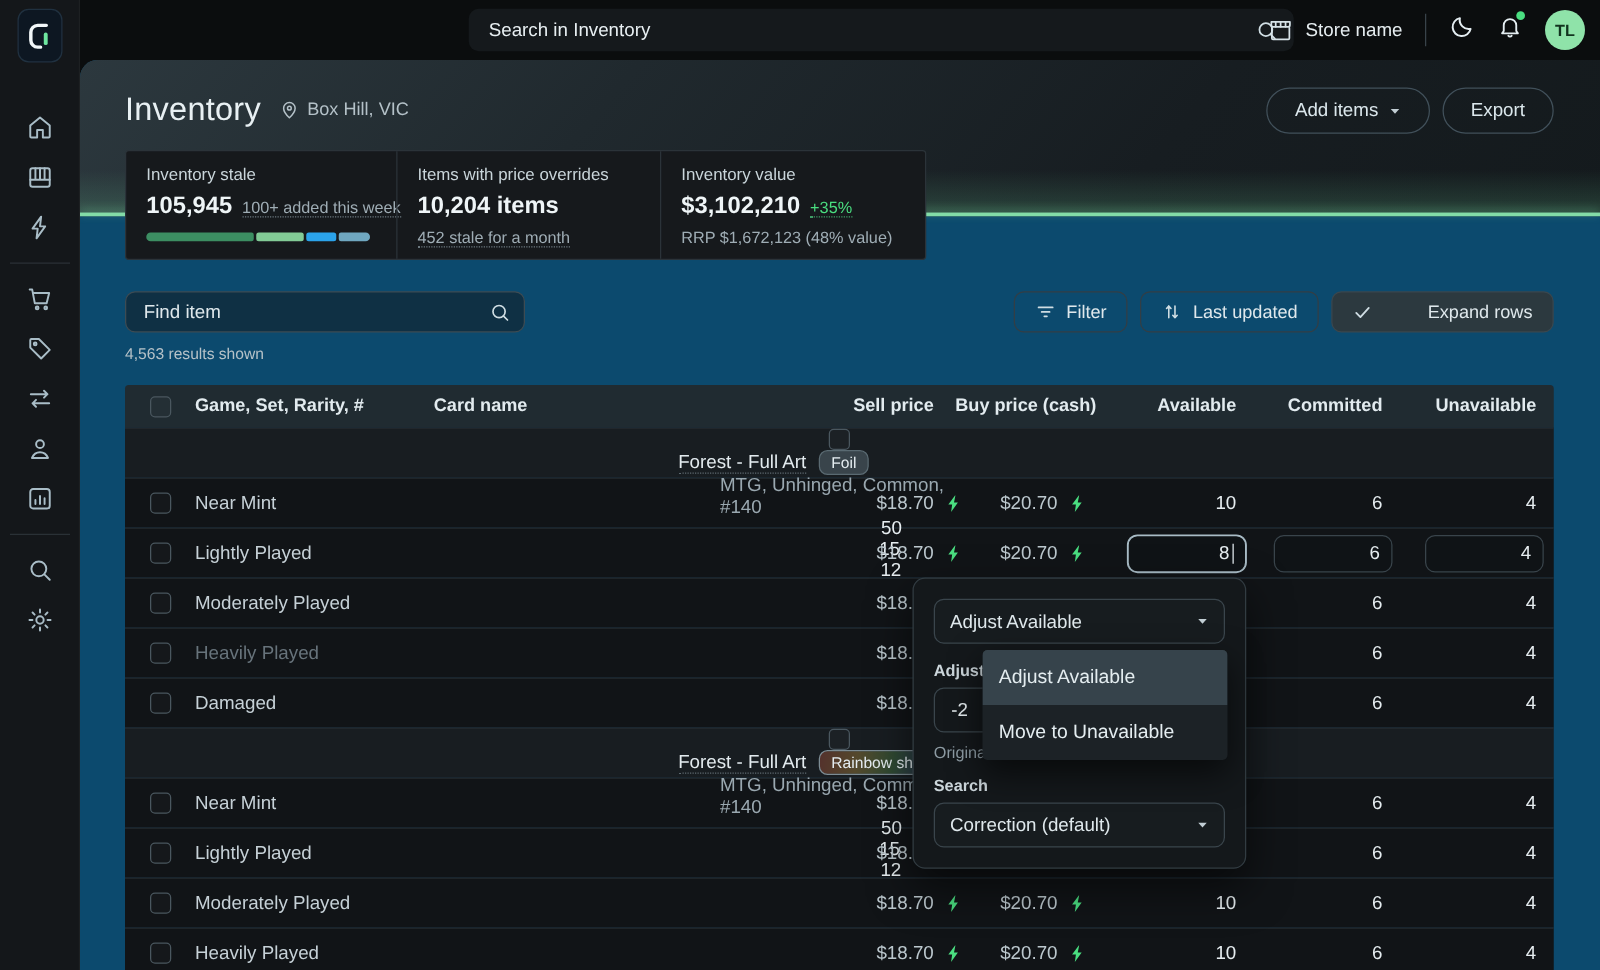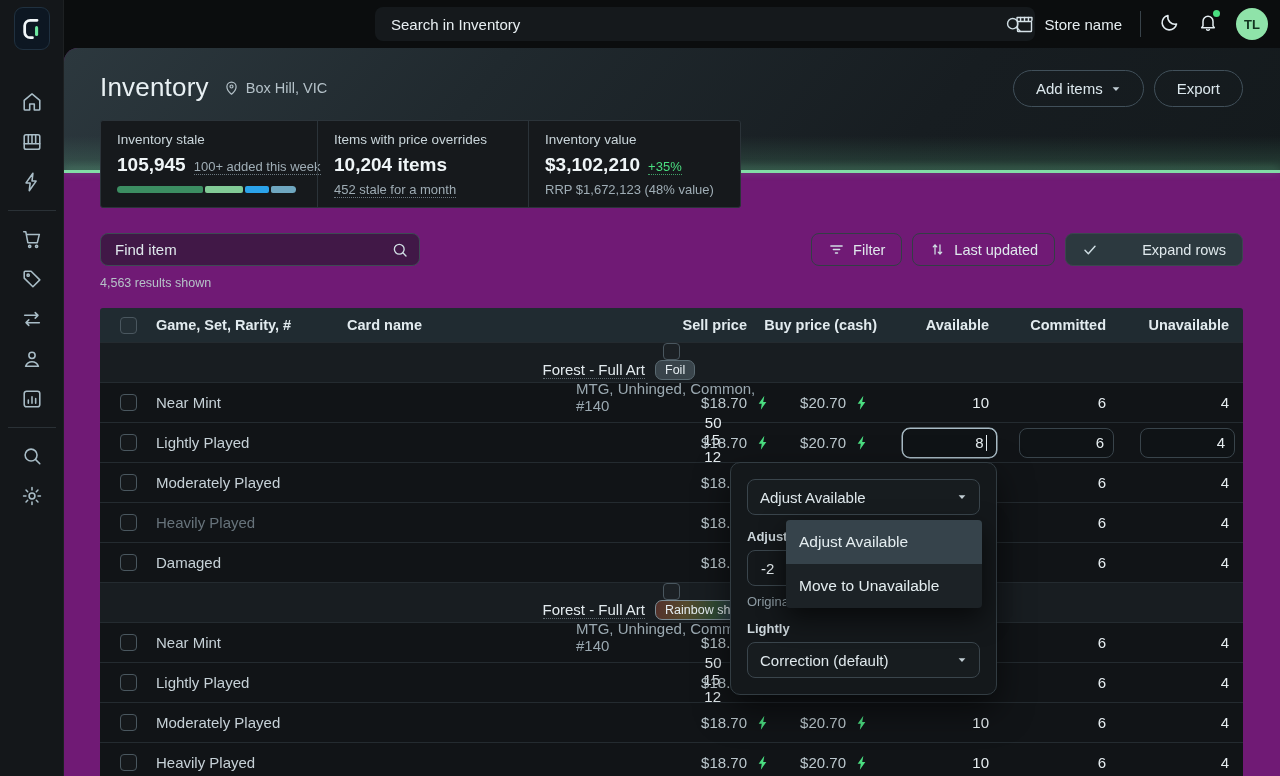--- a/index.html
+++ b/index.html
@@ -20,21 +20,21 @@
   .avatar { width:32px; height:32px; border-radius:50%; background:#8fe3a9; color:#12331f; font-size:13px; font-weight:bold; display:flex; align-items:center; justify-content:center; cursor:pointer; }
 
   
   .sidebar { position:absolute; left:0; top:0; width:64px; height:776px; background:#14171a; border-right:1px solid rgba(255,255,255,0.04); }
   .logo { position:absolute; left:14px; top:7px; width:36px; height:43px; border-radius:9px; background:#0d1722; border:1px solid #203140; display:flex; align-items:center; justify-content:center; cursor:pointer; }
   .nav { position:absolute; top:82px; left:0; width:64px; display:flex; flex-direction:column; align-items:center; }
   .nav-item { width:64px; height:40px; display:flex; align-items:center; justify-content:center; color:#a9bdc7; cursor:pointer; }
   .nav-divider { width:48px; height:1px; background:#2a3136; margin:8px 0; }
 
   
-  .content { position:absolute; left:64px; top:48px; width:1216px; height:728px; border-top-left-radius:14px; overflow:hidden; background:#701a75; }
+  .content { position:absolute; left:64px; top:48px; width:1216px; height:728px; border-top-left-radius:14px; overflow:hidden; background:#0c4a6e; }
   .header-band { position:absolute; left:0; top:0; width:1216px; height:125px; background:linear-gradient(130deg, #2c383e 0%, #20292e 34%, #171d21 70%, #141a1d 100%); }
   .glow-fade { position:absolute; left:0; top:88px; width:1216px; height:34px; background:linear-gradient(to bottom, rgba(104,196,146,0) 0%, rgba(104,196,146,0.22) 100%); }
   .glow-line { position:absolute; left:0; top:122px; width:1216px; height:3px; background:#83dca7; box-shadow:0 -2px 8px rgba(120,220,160,0.45); }
 
   .page-head { position:absolute; left:36px; top:24px; display:flex; align-items:center; gap:14px; }
   .page-title { font-size:26px; font-weight:500; color:#e8f0f3; letter-spacing:0.2px; }
   .location { display:flex; align-items:center; gap:6px; color:#b4c1c8; font-size:14.5px; }
   .location .icn { color:#b4c1c8; display:flex; }
   .head-actions { position:absolute; right:37px; top:22px; display:flex; gap:10px; }
   .pill-btn { height:37px; border:1px solid #41505a; border-radius:19px; background:transparent; color:#dbe7ec; font-size:15px; display:flex; align-items:center; justify-content:center; gap:8px; padding:0 22px; cursor:pointer; }
@@ -725,21 +725,21 @@
             <svg width="10" height="10" viewBox="0 0 10 10">
               <path d="M1.6 3.2 5 6.9l3.4-3.7z" fill="currentColor"></path>
             </svg>
           </span>
       </div>
       <div class="field-label">Adjust by</div>
       <div class="adjust-input">
         <span>-2</span>
       </div>
       <div class="original">Original: 10</div>
-      <div class="field-label" style="margin-top:12px">Lightly</div>
+      <div class="field-label" style="margin-top:12px">Search</div>
       <div class="select" style="margin-top:6px">
         <span class="txt">Correction (default)</span>
         <span class="icn">
             <svg width="10" height="10" viewBox="0 0 10 10">
               <path d="M1.6 3.2 5 6.9l3.4-3.7z" fill="currentColor"></path>
             </svg>
           </span>
       </div>
     </div>
 

